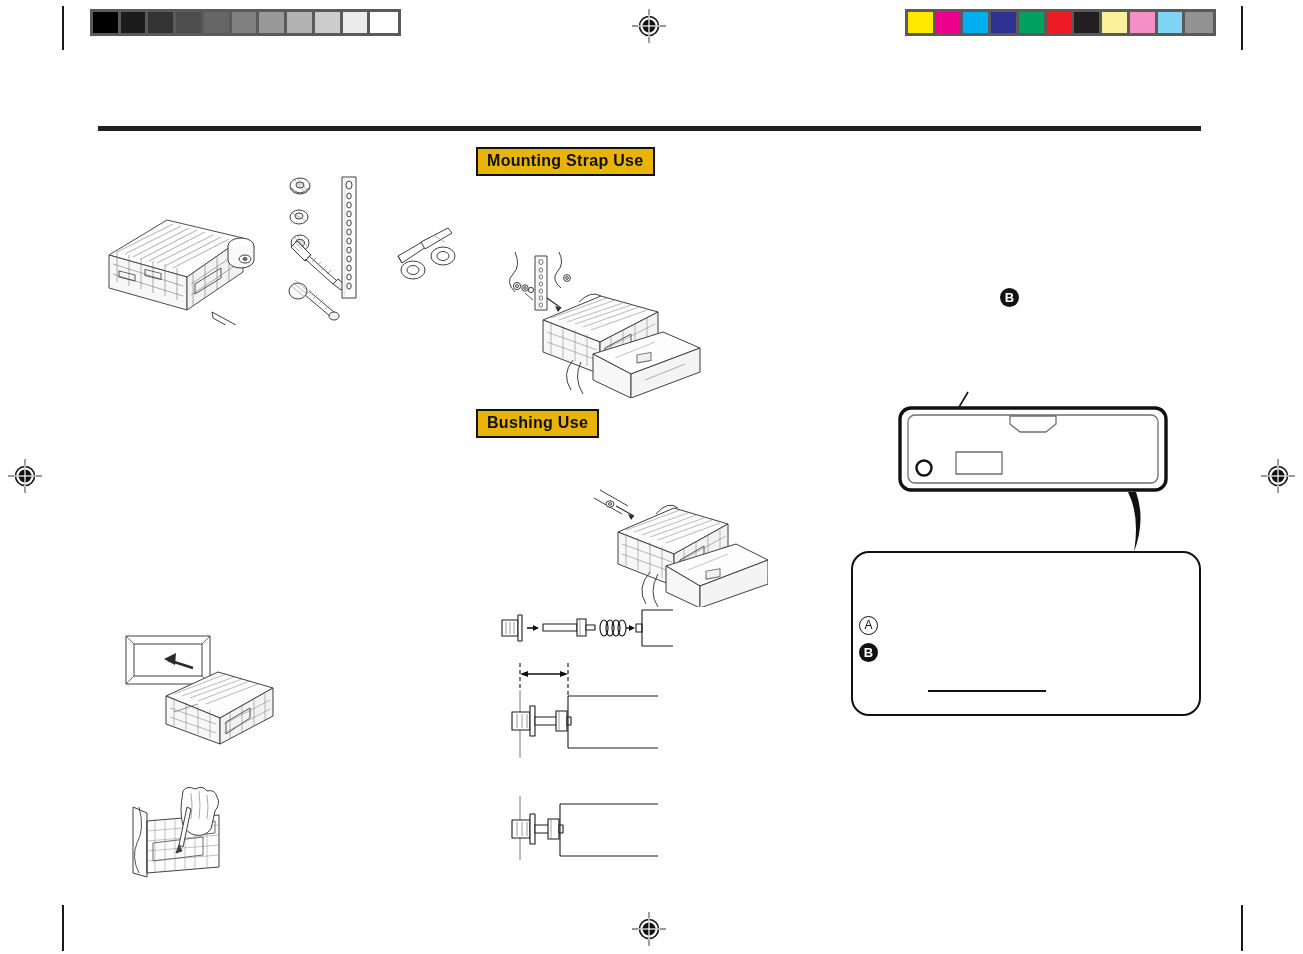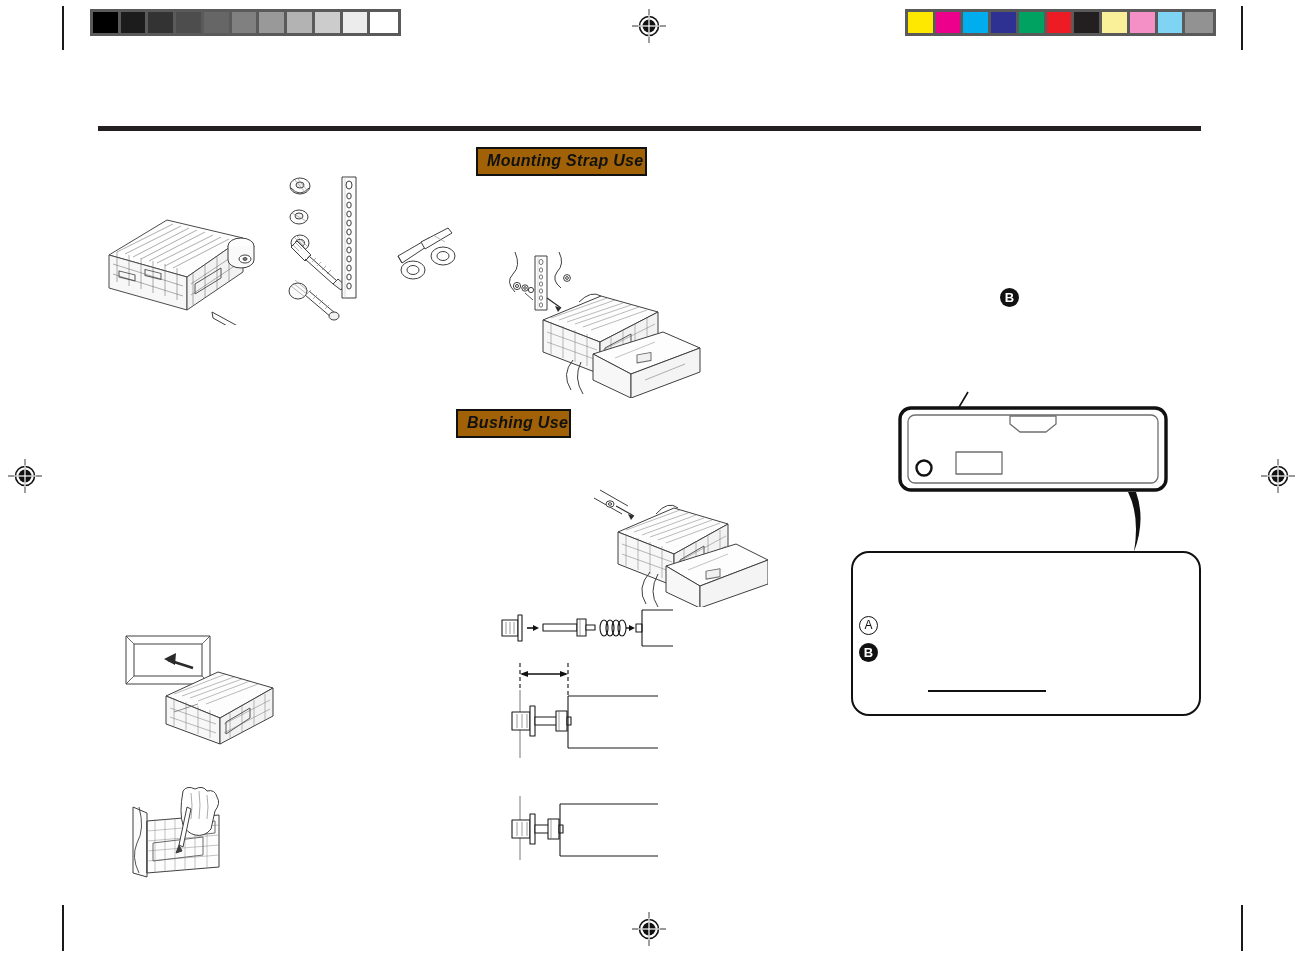--- a/index.html
+++ b/index.html
@@ -51,24 +51,23 @@
   
   .rule-thick {
     position: absolute;
     background: #231f20;
   }
 
   
   .sec-header {
     position: absolute;
     border: 2px solid #111111;
-    background: #a16207;
-    padding: 3px 1px 4px 9px;
+    background: #eab308;
+    padding: 3px 9px 4px 9px;
     font-weight: bold;
-    font-style: italic;
     font-size: 16px;
     letter-spacing: 0.3px;
     color: #111111;
     white-space: nowrap;
   }
 
   
   .fig { position: absolute; }
 
   
@@ -189,21 +188,21 @@
     <circle cx="17" cy="17" r="9.5" fill="none" stroke="#111" stroke-width="1.6"></circle>
     <circle cx="17" cy="17" r="6.5" fill="#111"></circle>
     <line x1="17" y1="6" x2="17" y2="28" stroke="#fff" stroke-width="1.2"></line>
     <line x1="6" y1="17" x2="28" y2="17" stroke="#fff" stroke-width="1.2"></line>
   </svg>
 
   <div class="rule-thick" style="left:98px; top:126px; width:1103px; height:5px;"></div>
 
   <div class="sec-header" style="left:476px; top:147px;">Mounting Strap Use</div>
 
-  <div class="sec-header" style="left:456px; top:409px;text-align:center;">Bushing Use</div>
+  <div class="sec-header" style="left:476px; top:409px;text-align:center;">Bushing Use</div>
 
   <svg class="fig" style="left:95px; top:160px;" width="370" height="165" viewBox="0 0 370 165">
     <g fill="none" stroke="#4b4b4b" stroke-width="1" stroke-linejoin="round">
 
       <g>
         <path d="M14 95 L72 60 L148 78 L92 117 Z" fill="#fefefe"></path>
         <path d="M14 95 L14 128 L92 150 L92 117 Z" fill="#f7f7f7"></path>
         <path d="M92 117 L148 78 L148 112 L92 150 Z" fill="#f2f2f2"></path>
 
         <g stroke="#6a6a6a" stroke-width="0.55">

